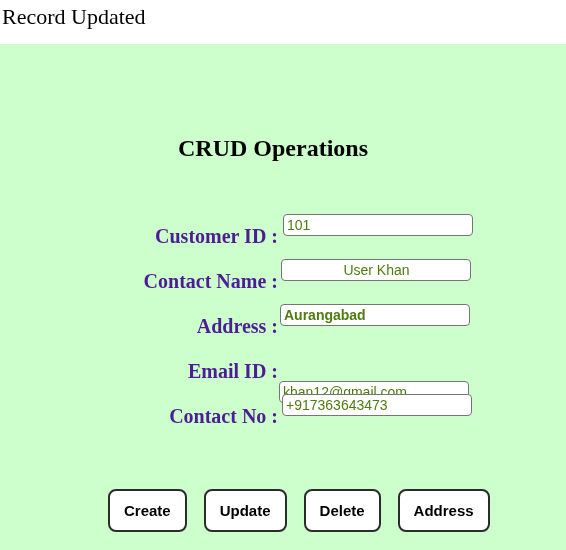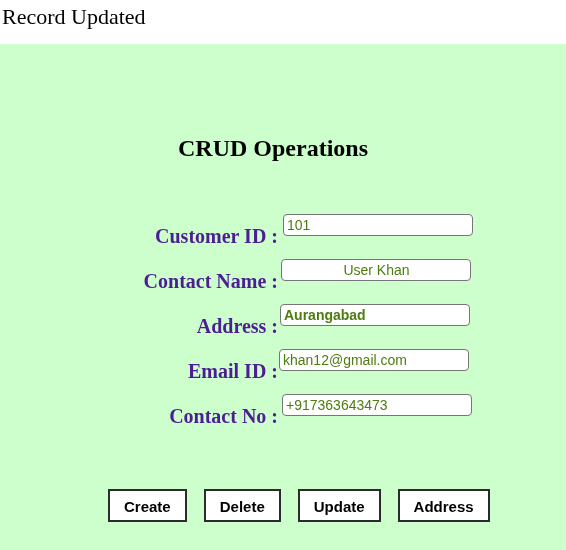--- a/index.html
+++ b/index.html
@@ -103,43 +103,43 @@
     color: #4d7c0f;
     background: #ffffff;
     border: 1px solid #767676;
     border-radius: 4px;
     outline: none;
   }
   
   .row-0 .field-input { left: 283px; }
   .row-1 .field-input { left: 281px; text-align: center; }
   .row-2 .field-input { left: 280px; font-weight: bold; }
-  .row-3 .field-input { left: 279px; }
+  .row-3 .field-input { left: 279px; margin-top: 32px; }
   .row-4 .field-input { left: 282px; }
 
   
   .button-row {
     position: absolute;
     left: 108px;
     top: 445px;
     display: flex;
     gap: 17px;
   }
   .action-button {
-    height: 33px;
+    height: 43px;
     min-width: 75px;
     padding: 0 14px;
     font-family: "Liberation Sans", sans-serif;
     font-weight: bold;
     font-size: 15px;
     line-height: 31px;
     color: #000000;
     background: #ffffff;
     border: 2px solid #2b2b2b;
-    border-radius: 0;
+    border-radius: 8px;
     text-align: center;
     cursor: pointer;
     white-space: nowrap;
   }
 </style>
 </head>
 <body>
 
 <div id="page">
 
@@ -175,19 +175,19 @@
 
       <div class="form-row row-4">
         <div class="field-label">Contact No :</div>
         <input class="field-input" type="text" value="+917363643473" style="">
       </div>
 
     </div>
 
     <div class="button-row">
       <button class="action-button">Create</button>
+      <button class="action-button">Update</button>
       <button class="action-button">Delete</button>
-      <button class="action-button">Update</button>
       <button class="action-button">Address</button>
     </div>
 
   </div>
 </div>
 
 </body></html>

